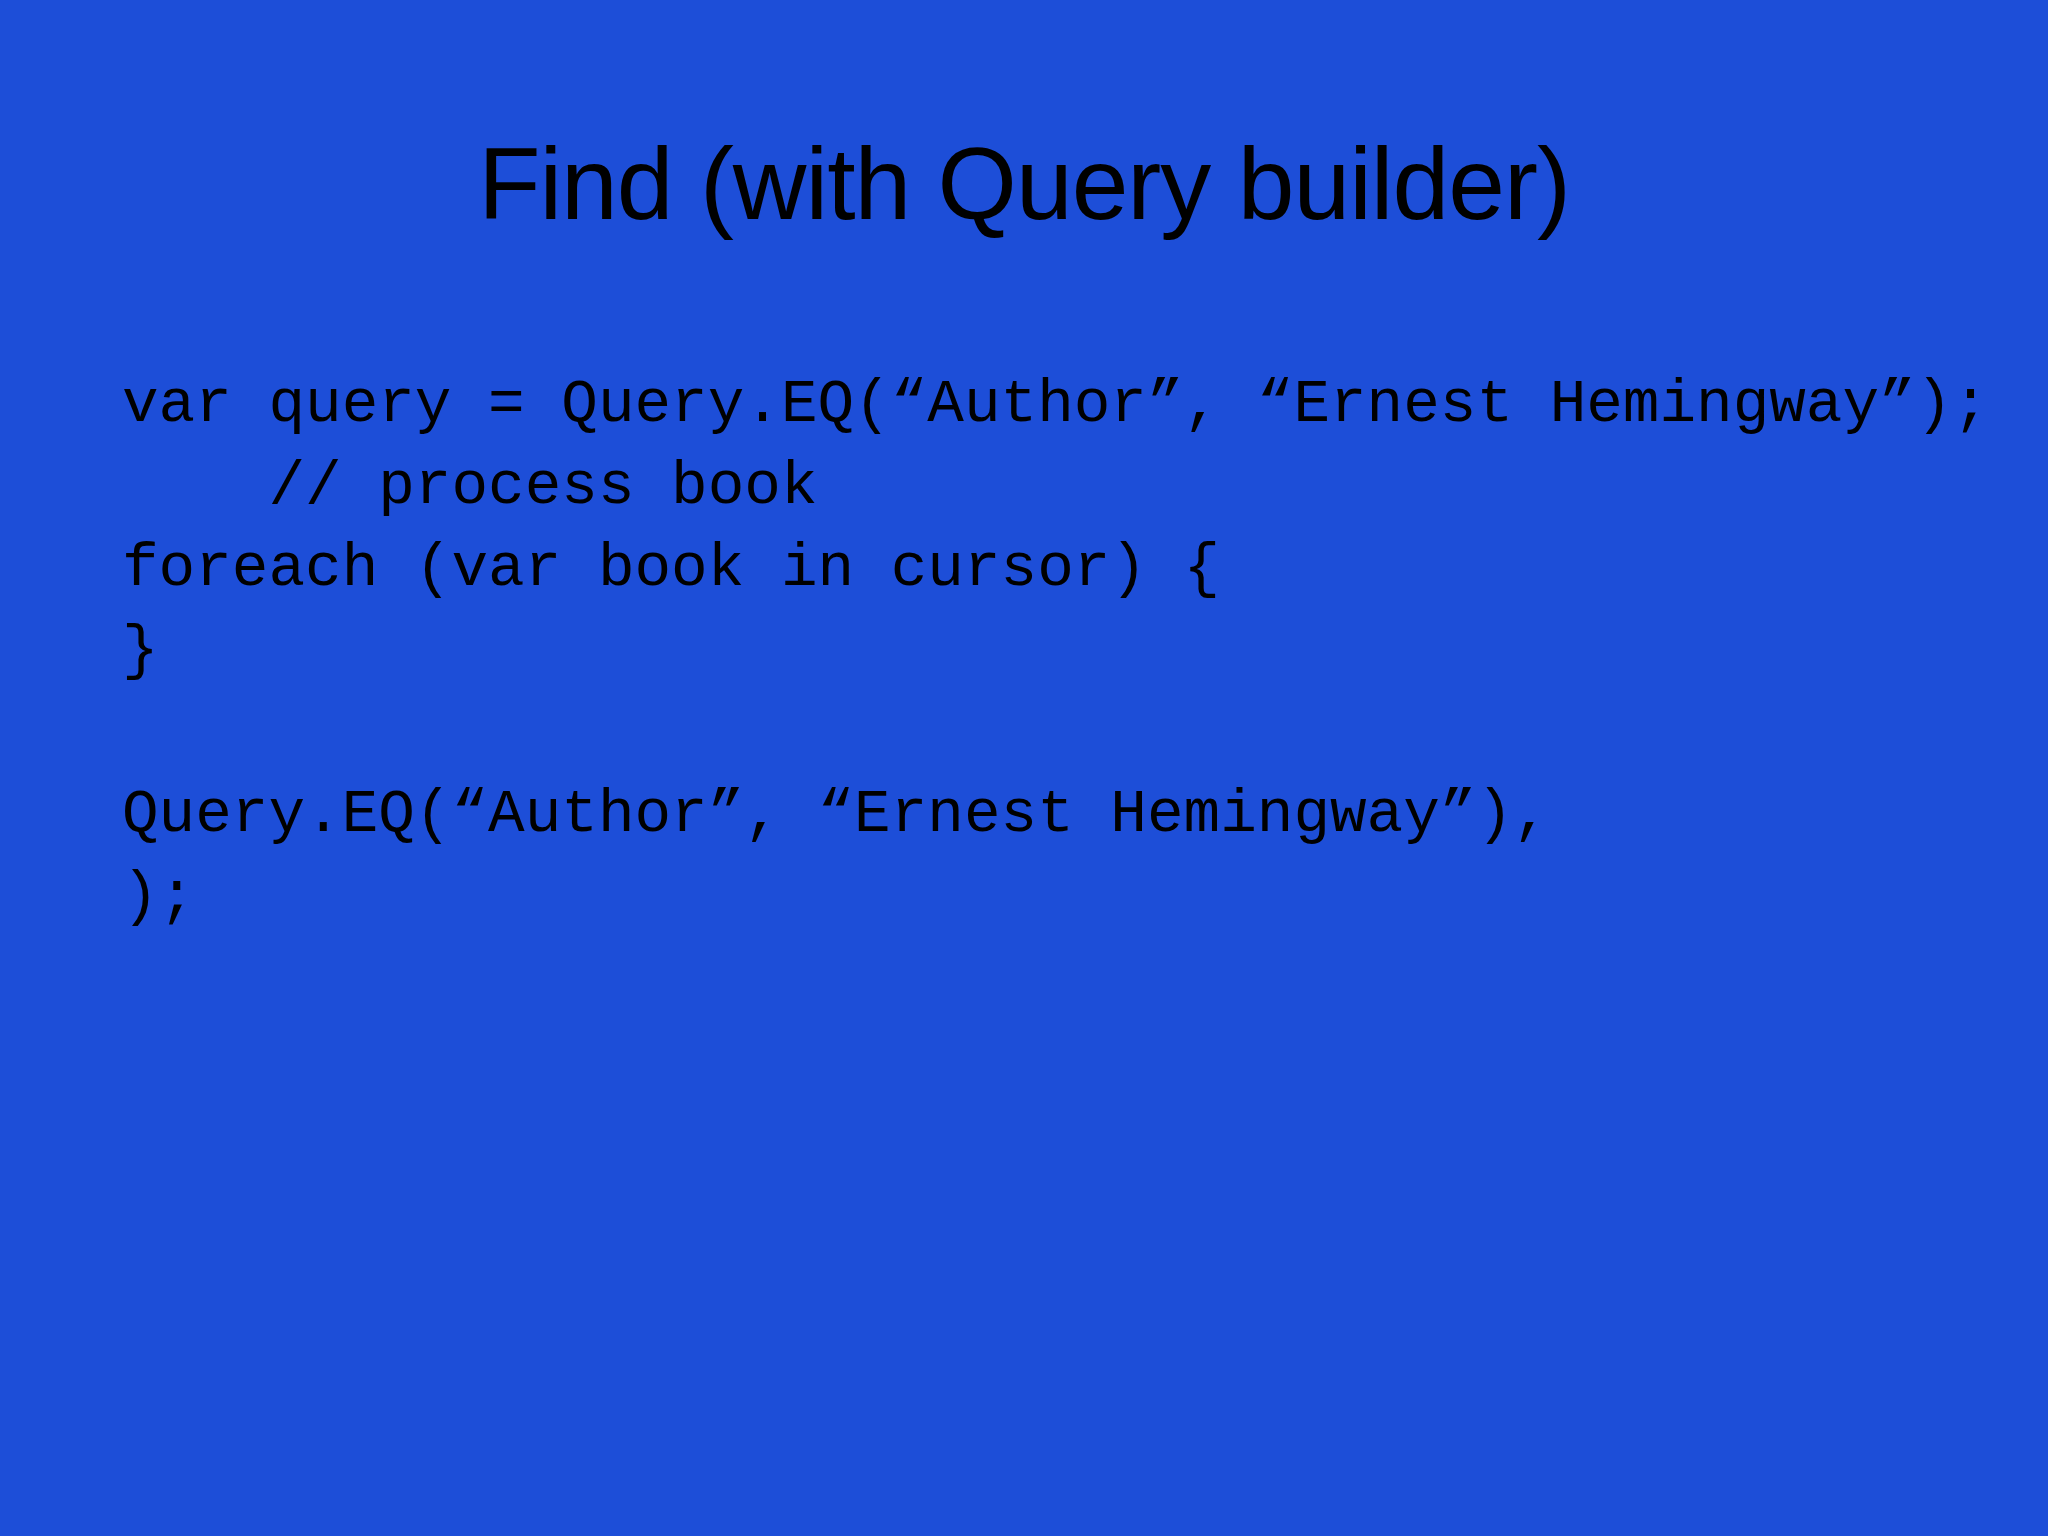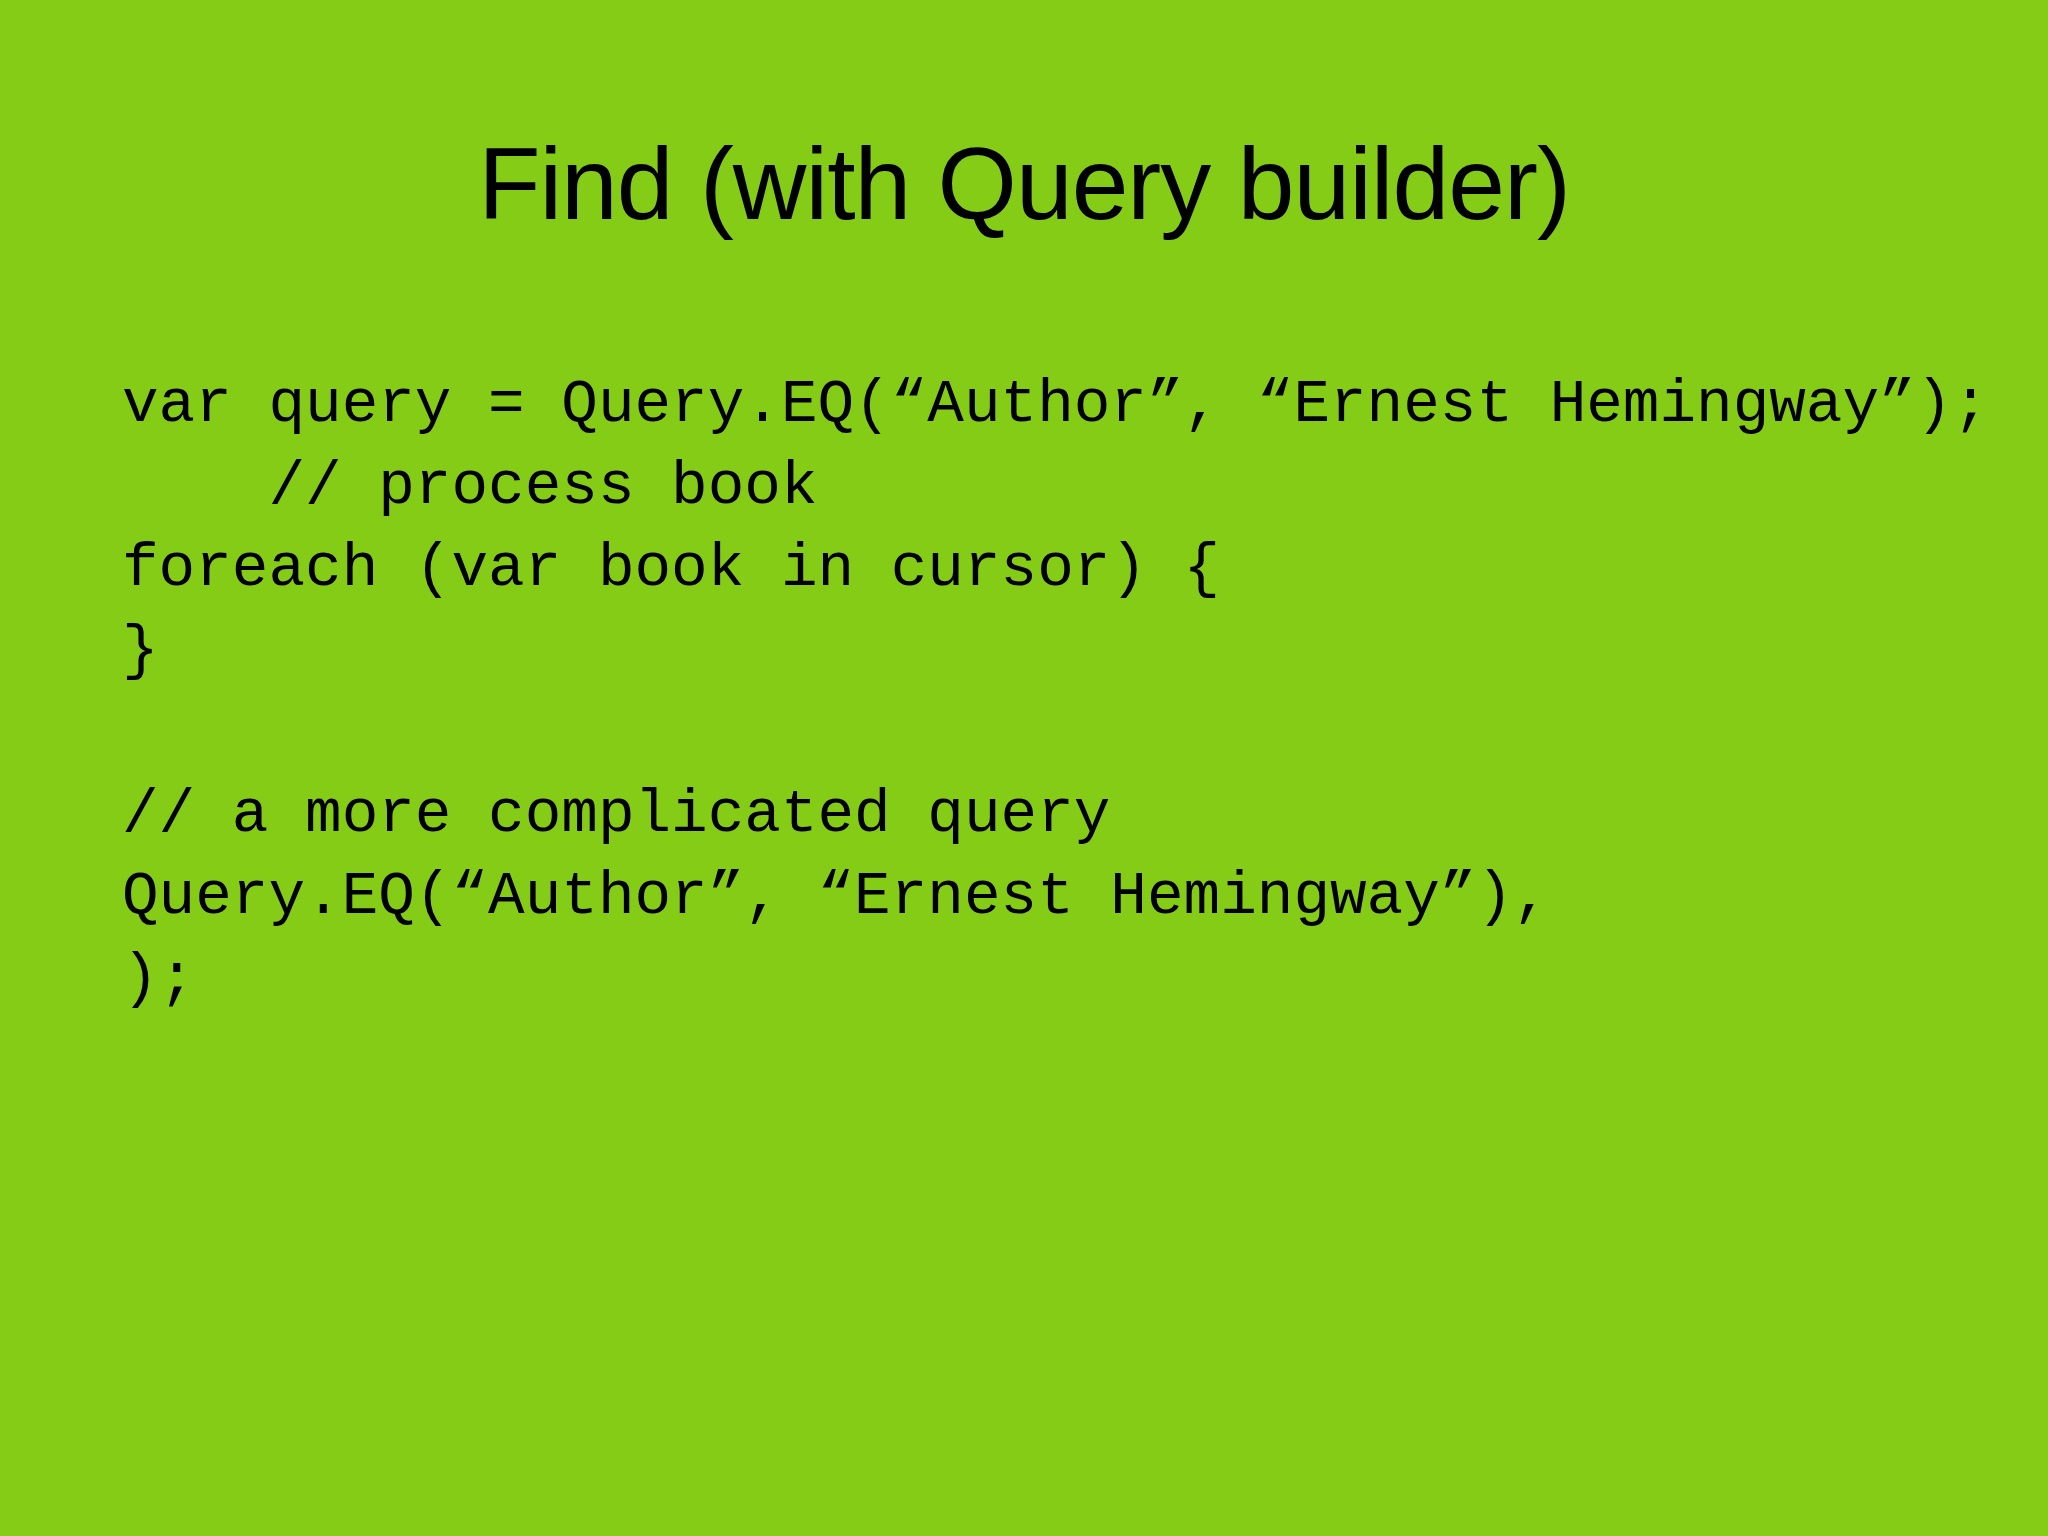--- a/index.html
+++ b/index.html
@@ -4,21 +4,21 @@
 <style>
   html, body {
     margin: 0;
     padding: 0;
     background: #ffffff;
   }
   .slide {
     position: relative;
     width: 2048px;
     height: 1536px;
-    background: #84cc16;
+    background: #1d4ed8;
     overflow: hidden;
     font-family: "Liberation Sans", sans-serif;
   }
   .slide-title {
     position: absolute;
     top: 128px;
     left: 0;
     width: 2048px;
     text-align: center;
     font-family: "Liberation Sans", "DejaVu Sans", sans-serif;
@@ -51,18 +51,17 @@
 <div class="slide">
 
   <div class="slide-title">Find (with Query builder)</div>
 
   <div class="code-block">
     <div class="code-line">var query = Query.EQ(“Author”, “Ernest Hemingway”);</div>
     <div class="code-line">    // process book</div>
     <div class="code-line">foreach (var book in cursor) {</div>
     <div class="code-line">}</div>
     <div class="code-line"></div>
-    <div class="code-line">// a more complicated query</div>
     <div class="code-line">Query.EQ(“Author”, “Ernest Hemingway”),</div>
     <div class="code-line">);</div>
   </div>
 
 </div>
 
 </body></html>

